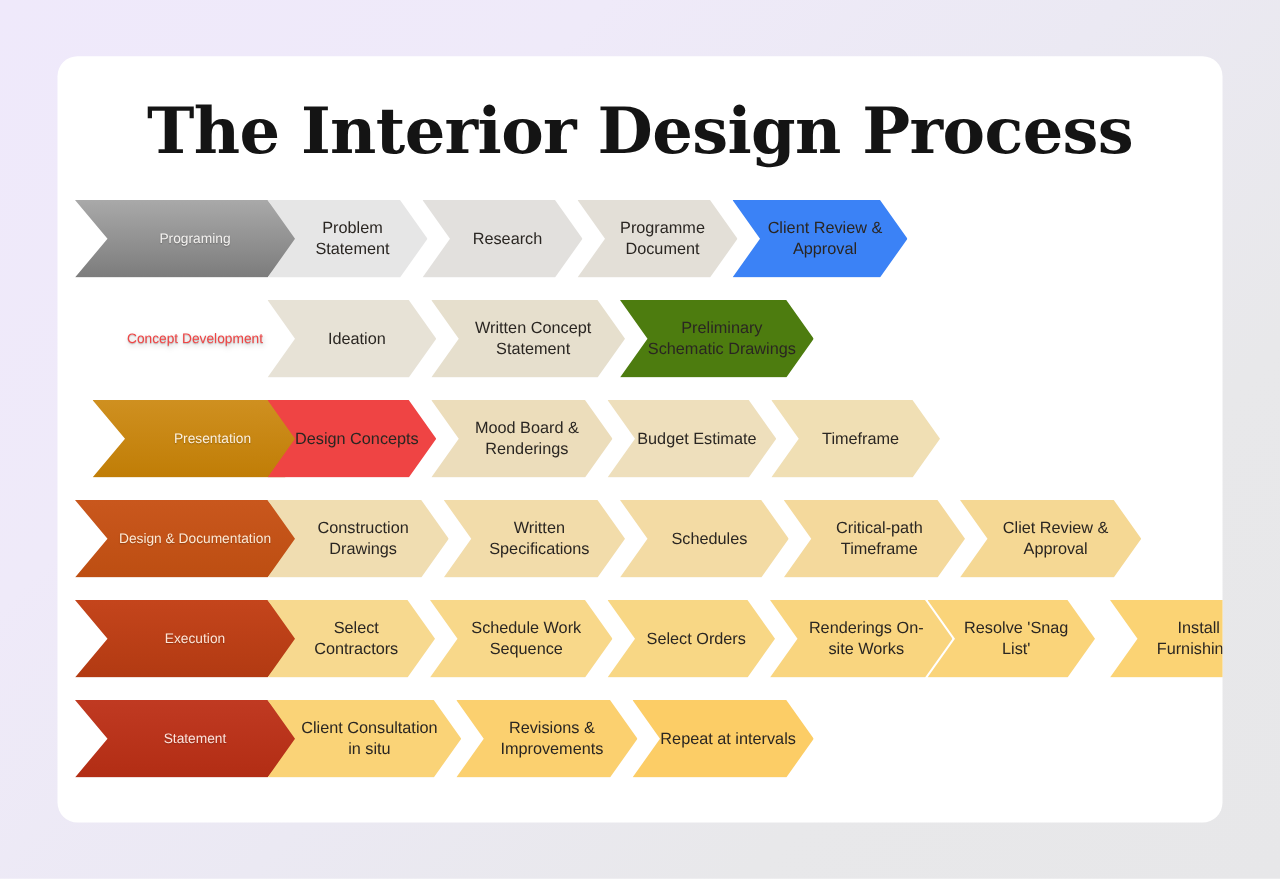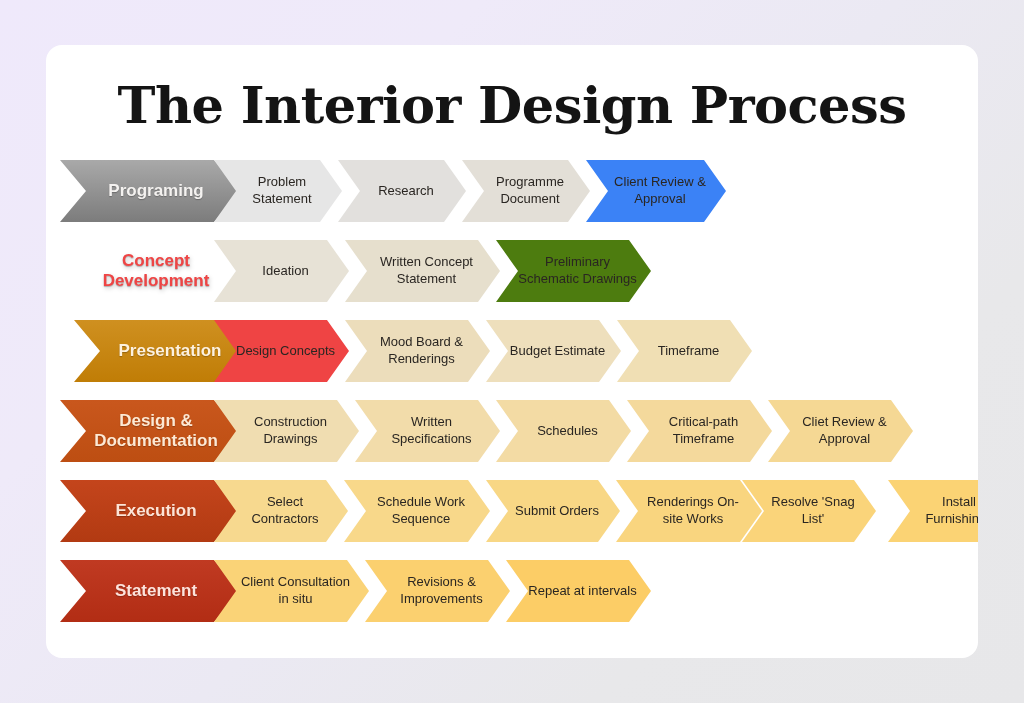--- a/index.html
+++ b/index.html
@@ -23,24 +23,23 @@
   
   .lbl,.step{
     position:absolute;top:0;height:62px;
     display:flex;align-items:center;justify-content:center;
     text-align:center;box-sizing:border-box;
   }
   .lbl{
     left:14px;width:180px;
     clip-path:polygon(0 0, calc(100% - 26px) 0, 100% 50%, calc(100% - 26px) 100%, 0 100%, 26px 50%);
     padding:0 18px 0 30px;
-    font-size:17px;line-height:1.18;color:#fdf3ea;
+    font-size:11px;line-height:1.18;color:#fdf3ea;
     text-shadow:0 1px 1px rgba(0,0,0,.25);
     filter:drop-shadow(1px 2px 2px rgba(0,0,0,.20));
-    font-weight:bold;
   }
   .step{
     clip-path:polygon(0 0, calc(100% - 22px) 0, 100% 50%, calc(100% - 22px) 100%, 0 100%, 22px 50%);
     padding:0 14px 0 22px;
     font-size:13px;line-height:1.30;color:#2a2622;
     filter:drop-shadow(1px 2px 2px rgba(0,0,0,.13));
   }
   .step.first{
     clip-path:polygon(0 0, calc(100% - 22px) 0, 100% 50%, calc(100% - 22px) 100%, 0 100%, 22px 50%);
   }
@@ -124,21 +123,21 @@
         <div class="lbl" style="left: 14px; width: 180px; background: linear-gradient(rgb(196, 69, 28) 0%, rgb(178, 58, 18) 100%); color: rgb(253, 228, 214);">
           <span>Execution</span>
         </div>
         <div class="step first" style="left: 168px; width: 134px; background: rgb(247, 217, 143); z-index: 40;">
           <span>Select Contractors</span>
         </div>
         <div class="step" style="left: 298px; width: 146px; background: rgb(248, 216, 138); z-index: 39;">
           <span>Schedule Work Sequence</span>
         </div>
         <div class="step" style="left: 440px; width: 134px; background: rgb(248, 215, 133); z-index: 38;">
-          <span>Submit Orders</span>
+          <span>Select Orders</span>
         </div>
         <div class="step" style="left: 570px; width: 146px; background: rgb(249, 213, 127); z-index: 37;">
           <span>Renderings On-site Works</span>
         </div>
         <div class="step" style="left: 696px; width: 134px; background: rgb(250, 212, 122); z-index: 36;">
           <span>Resolve 'Snag List'</span>
         </div>
         <div class="step" style="left: 842px; width: 134px; background: rgb(251, 211, 116); z-index: 35;">
           <span>Install Furnishings</span>
         </div>

